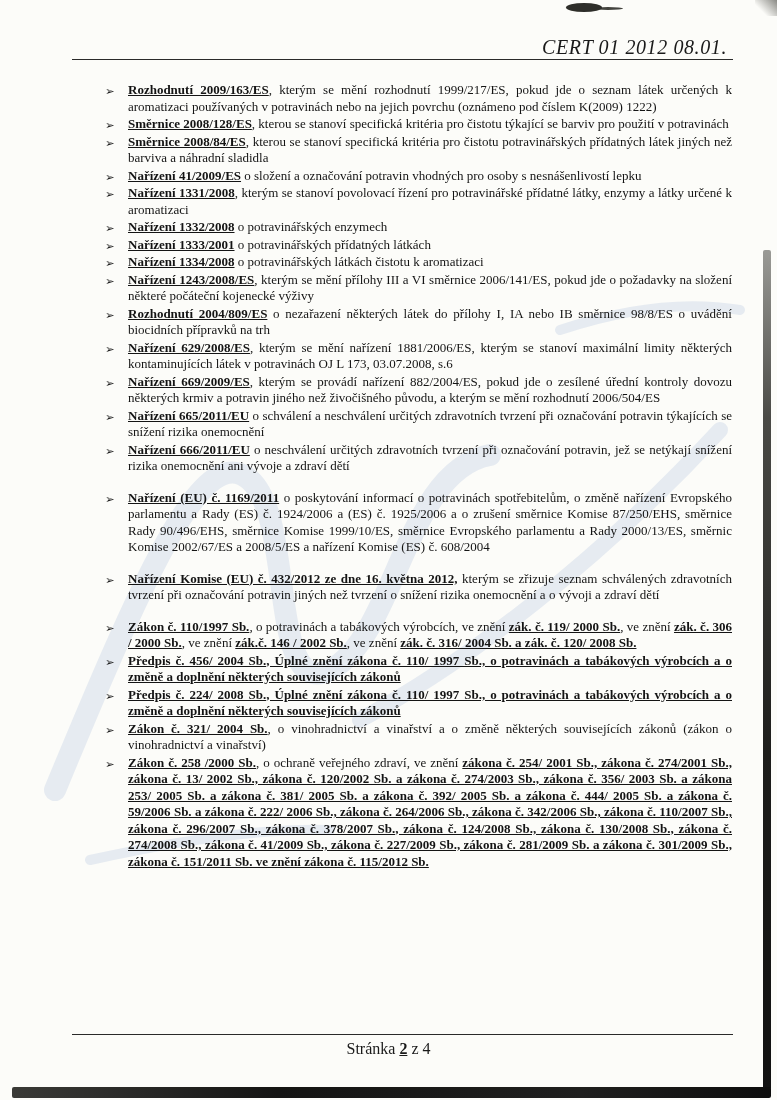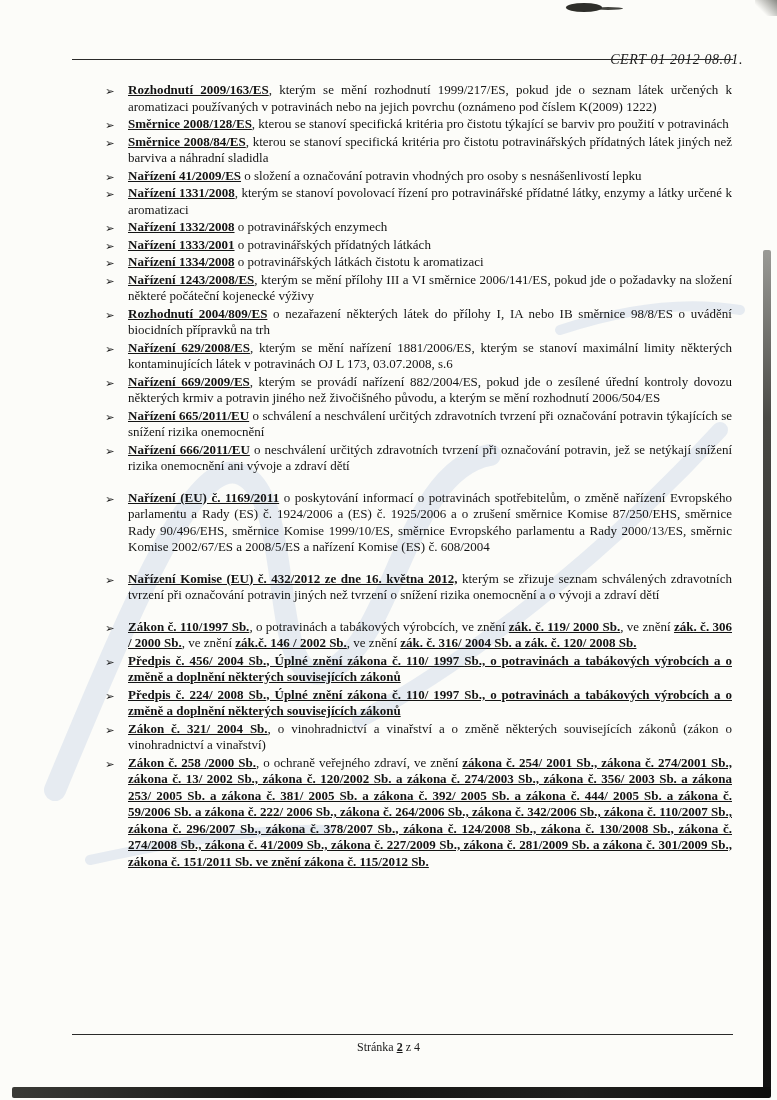--- a/index.html
+++ b/index.html
@@ -7,24 +7,23 @@
     width:777px;height:1100px;
     background:#d8d8d4;
     font-family:"Liberation Serif", serif;
   }
   .page{
     position:relative;width:777px;height:1100px;
     background:#fcfcf9;overflow:hidden;color:#141414;
   }
   
   .doc-header{
-    position:absolute;top:36px;right:34px;
-    font-style:italic;font-size:14px;letter-spacing:.6px;
+    position:absolute;top:36px;right:50px;
+    font-style:italic;font-size:20px;letter-spacing:.6px;
     color:#1a1a1a;
-    margin-top:16px;
   }
   .header-rule{
     position:absolute;top:59px;left:72px;right:44px;
     border-top:1.6px solid #2a2a2a;
   }
   
   .content{
     position:absolute;top:82px;left:105px;width:627px;
   }
   .item{
@@ -40,21 +39,21 @@
     font-size:11.5px;color:#1a1a1a;
   }
   .bold{font-weight:bold;text-decoration:underline;}
   
   .footer-rule{
     position:absolute;top:1034px;left:72px;right:44px;
     border-top:1.6px solid #2a2a2a;
   }
   .doc-footer{
     position:absolute;top:1040px;left:0;width:100%;
-    text-align:center;font-size:12px;color:#1a1a1a;
+    text-align:center;font-size:16px;color:#1a1a1a;
   }
   
   .watermark{
     position:absolute;left:0;top:0;width:777px;height:1100px;
     pointer-events:none;
   }
   
   .edge-right{
     position:absolute;top:250px;right:6px;width:8px;bottom:10px;
     background:linear-gradient(#9a9a96 0%, #4a4a46 20%, #1d1d1b 60%, #111 100%);

